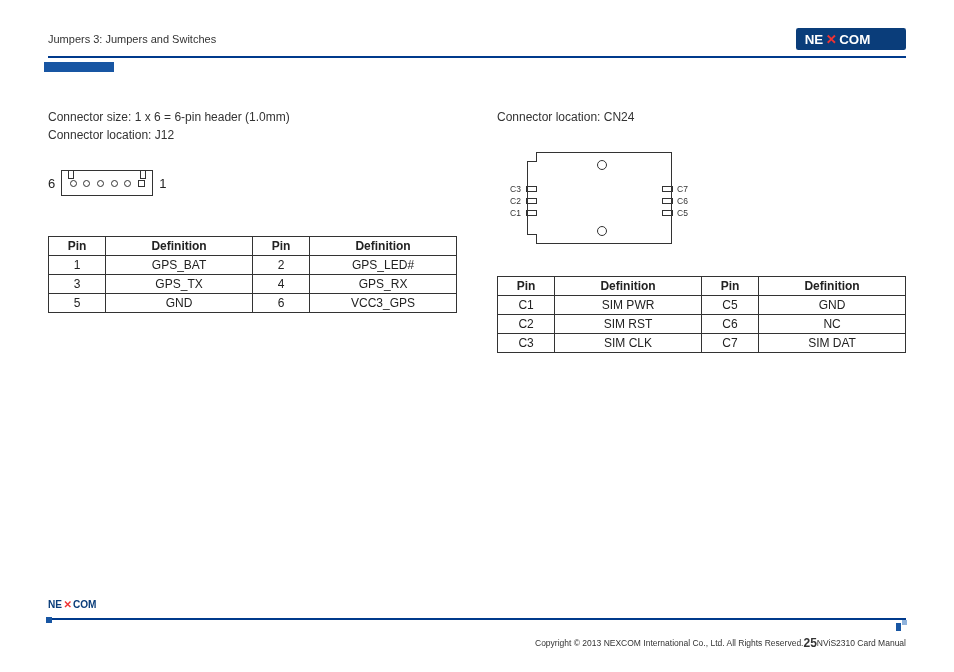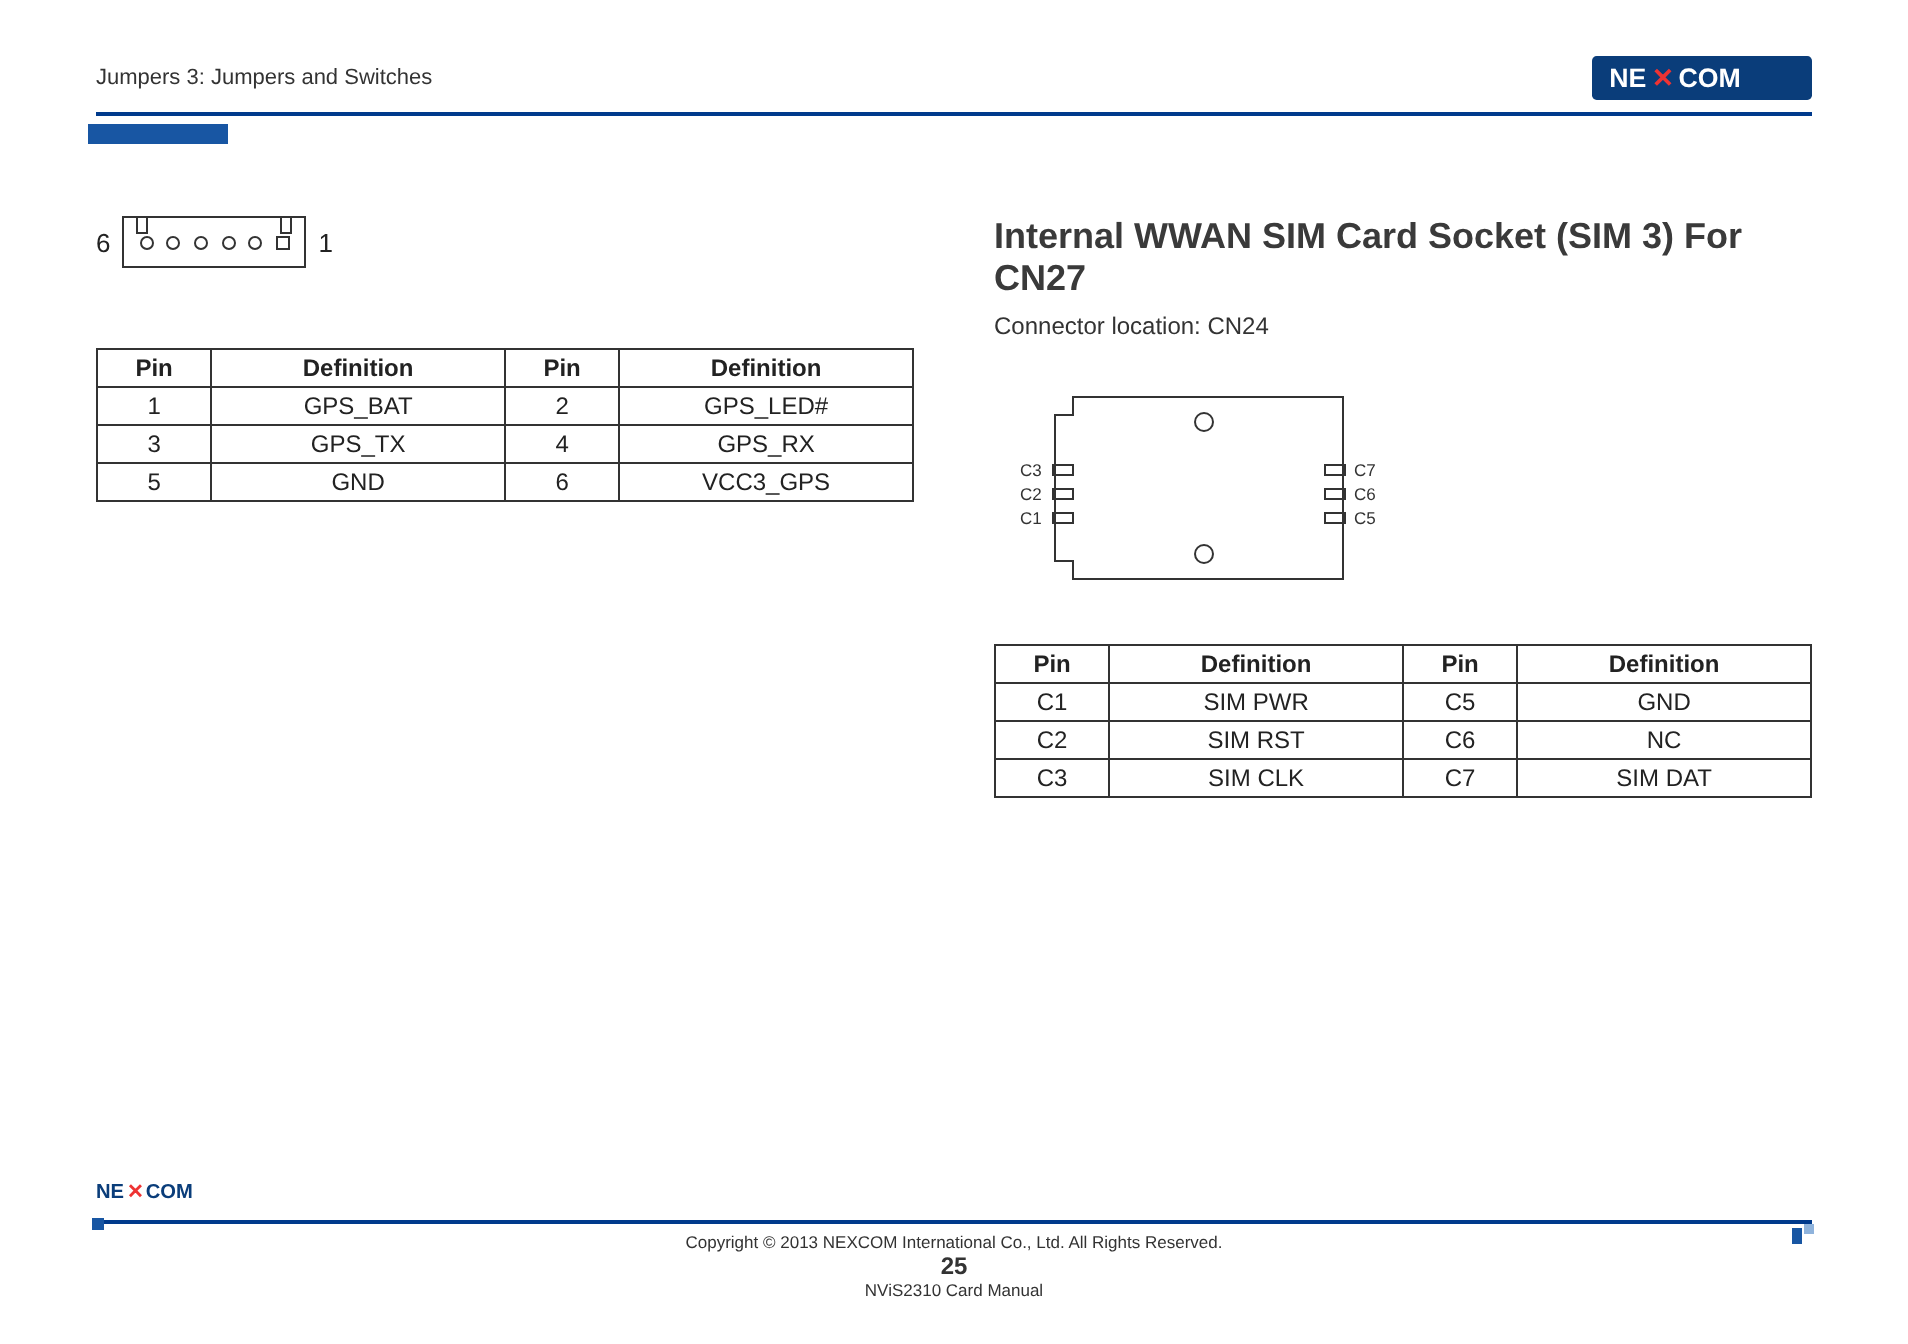--- a/index.html
+++ b/index.html
@@ -166,21 +166,21 @@
   .footer-dot-r {
     position:absolute; right:-2px; top:-3px;
     width:12px; height:8px;
   }
   .footer-dot-r span {
     display:inline-block; width:5px; height:8px; background:#1856a3;
   }
   .footer-dot-r span+span { background:#8fb3dc; margin-left:1px; height:5px; vertical-align:top; margin-top:3px;}
   .footer-row {
     display:flex; justify-content:flex-end; align-items:center;
-    font-size:8.5px; color:#333; margin-top:4px;flex-direction:column;
+    font-size:8.5px; color:#333; margin-top:16px;
   }
   .footer-logo { height:14px; margin-bottom:2px;}
   .page-num { font-size:12px; font-weight:bold; color:#333; }
 </style>
 </head>
 <body>
 
 <div class="header-bar">
   <div class="chapter-title">Jumpers 3: Jumpers and Switches</div>
   <svg class="logo" viewBox="0 0 140 28">
@@ -188,20 +188,24 @@
     <text x="11" y="20" font-family="Arial" font-weight="bold" font-size="17" fill="#fff">NE</text>
     <text x="38" y="20" font-family="Arial" font-weight="bold" font-size="17" fill="#e33">✕</text>
     <text x="55" y="20" font-family="Arial" font-weight="bold" font-size="17" fill="#fff">COM</text>
   </svg>
 </div>
 <div class="blue-tab"></div>
 
 <div class="content">
 
   <div class="col">
+    <div class="subtext">
+      <span>Connector size: 1 x 6 = 6-pin header (1.0mm)</span><br>
+      <span>Connector location: J12</span>
+    </div>
 
     <div class="gps-diagram">
       <span>6</span>
       <div class="gps-box">
         <div class="gps-pin-circle"></div>
         <div class="gps-pin-circle"></div>
         <div class="gps-pin-circle"></div>
         <div class="gps-pin-circle"></div>
         <div class="gps-pin-circle"></div>
         <div class="gps-pin-square"></div>
@@ -235,21 +239,20 @@
           <td>5</td>
           <td>GND</td>
           <td>6</td>
           <td>VCC3_GPS</td>
         </tr>
       </tbody>
     </table>
   </div>
 
   <div class="col">
-    <div class="section-title">Internal WWAN SIM Card Socket (SIM 3) For CN27</div>
     <div class="subtext">
       <span>Connector location: CN24</span>
     </div>
 
     <div class="sim-diagram">
       <div class="sim-body"></div>
       <div class="sim-notch-tl"></div>
       <div class="sim-notch-bl"></div>
       <div class="sim-hole" style="top:8px;"></div>
       <div class="sim-hole" style="bottom:8px;"></div>

